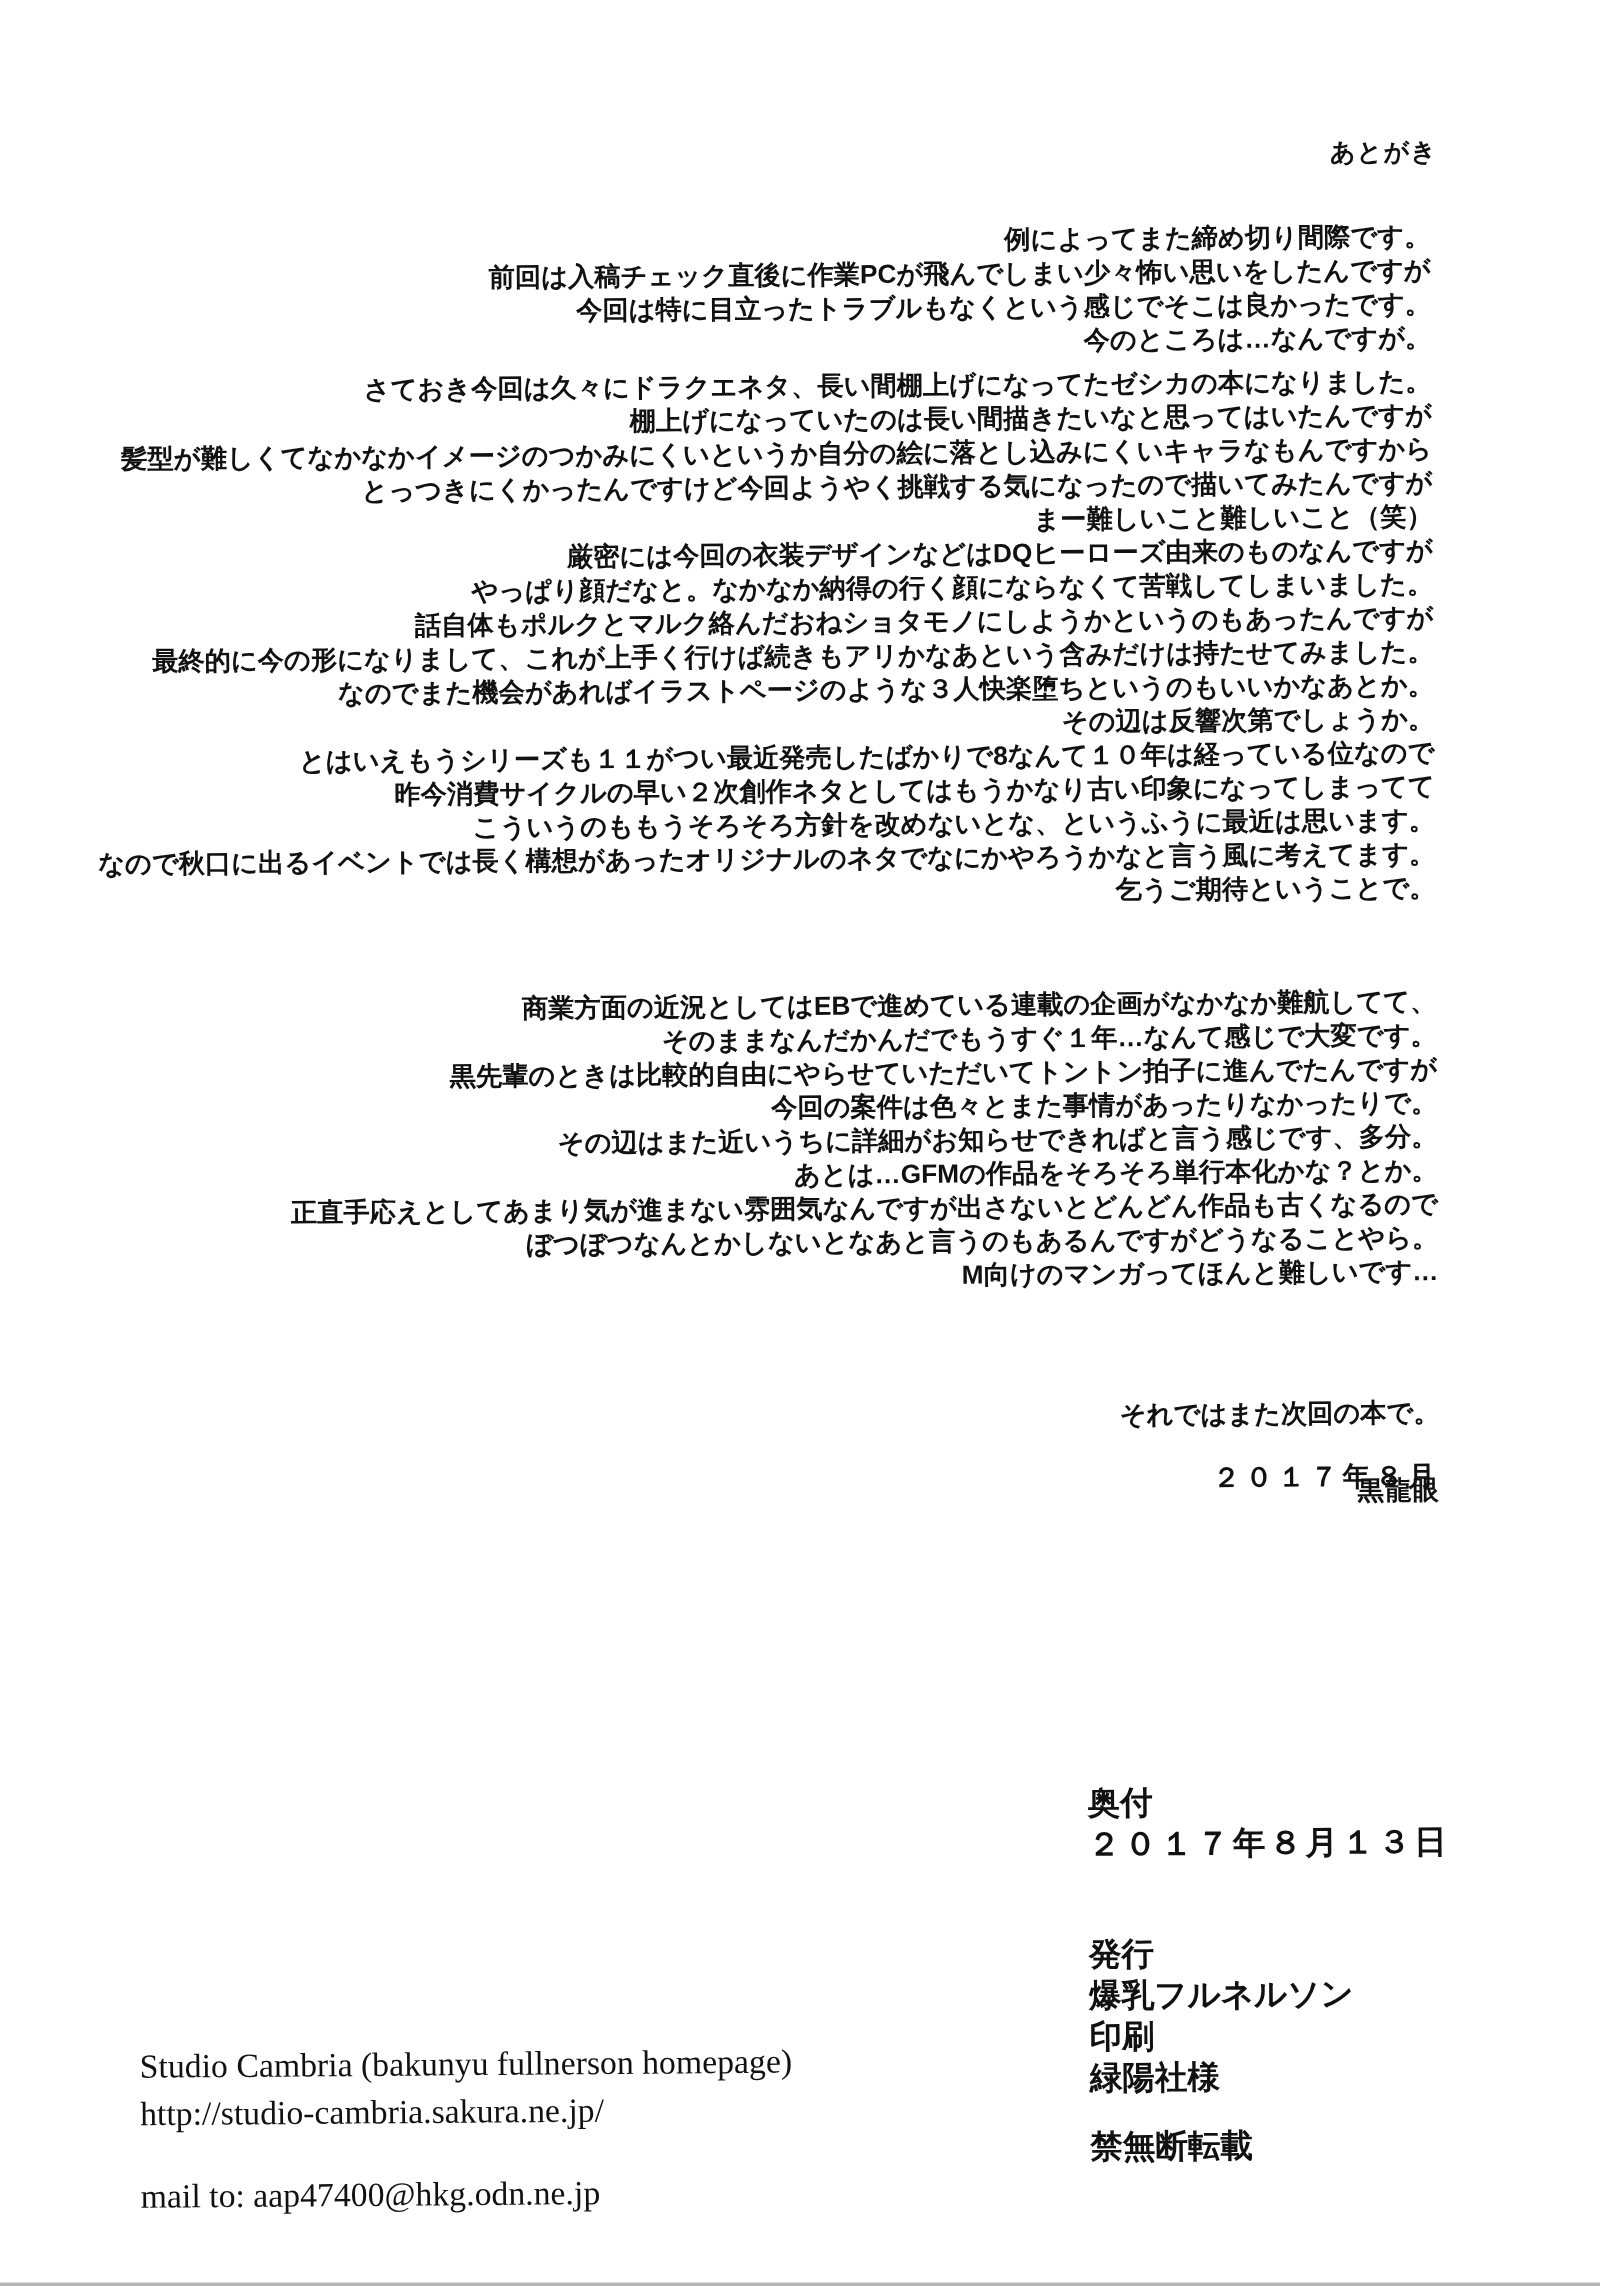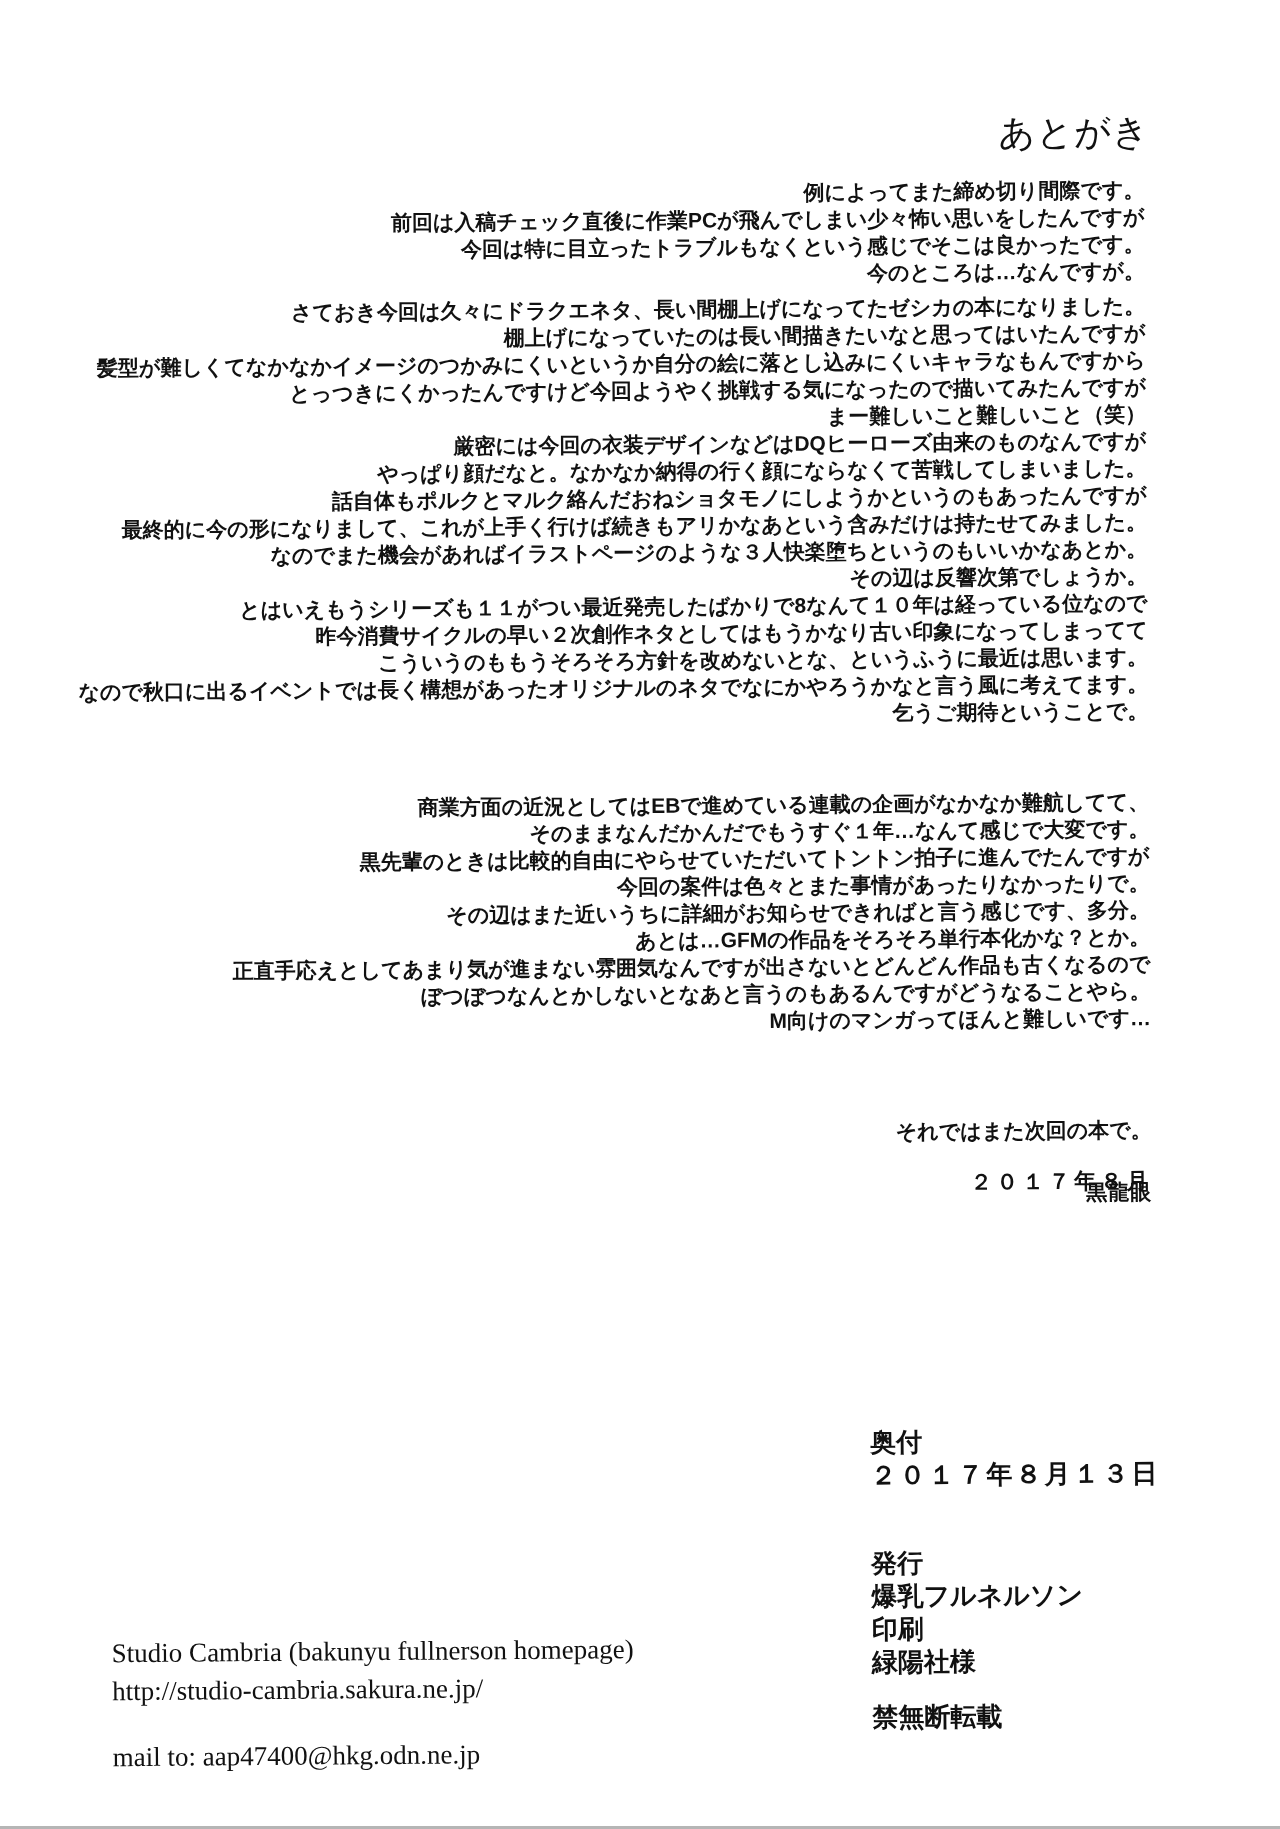--- a/index.html
+++ b/index.html
@@ -16,22 +16,22 @@
   .tilt {
     position: absolute; inset: 0;
     transform: rotate(-0.45deg);
     transform-origin: 50% 50%;
   }
   .title {
     position: absolute;
     top: 112px;
     right: 124px;
     margin: 0;
-    font-size: 36px;
-    font-weight: normal;
+    font-size: 20px;
+    font-weight: bold;
     letter-spacing: 1px;
   }
   .para {
     position: absolute;
     left: 60px;
     right: 130px;
     text-align: right;
     font-size: 21px;
     font-weight: bold;
     line-height: 27px;

